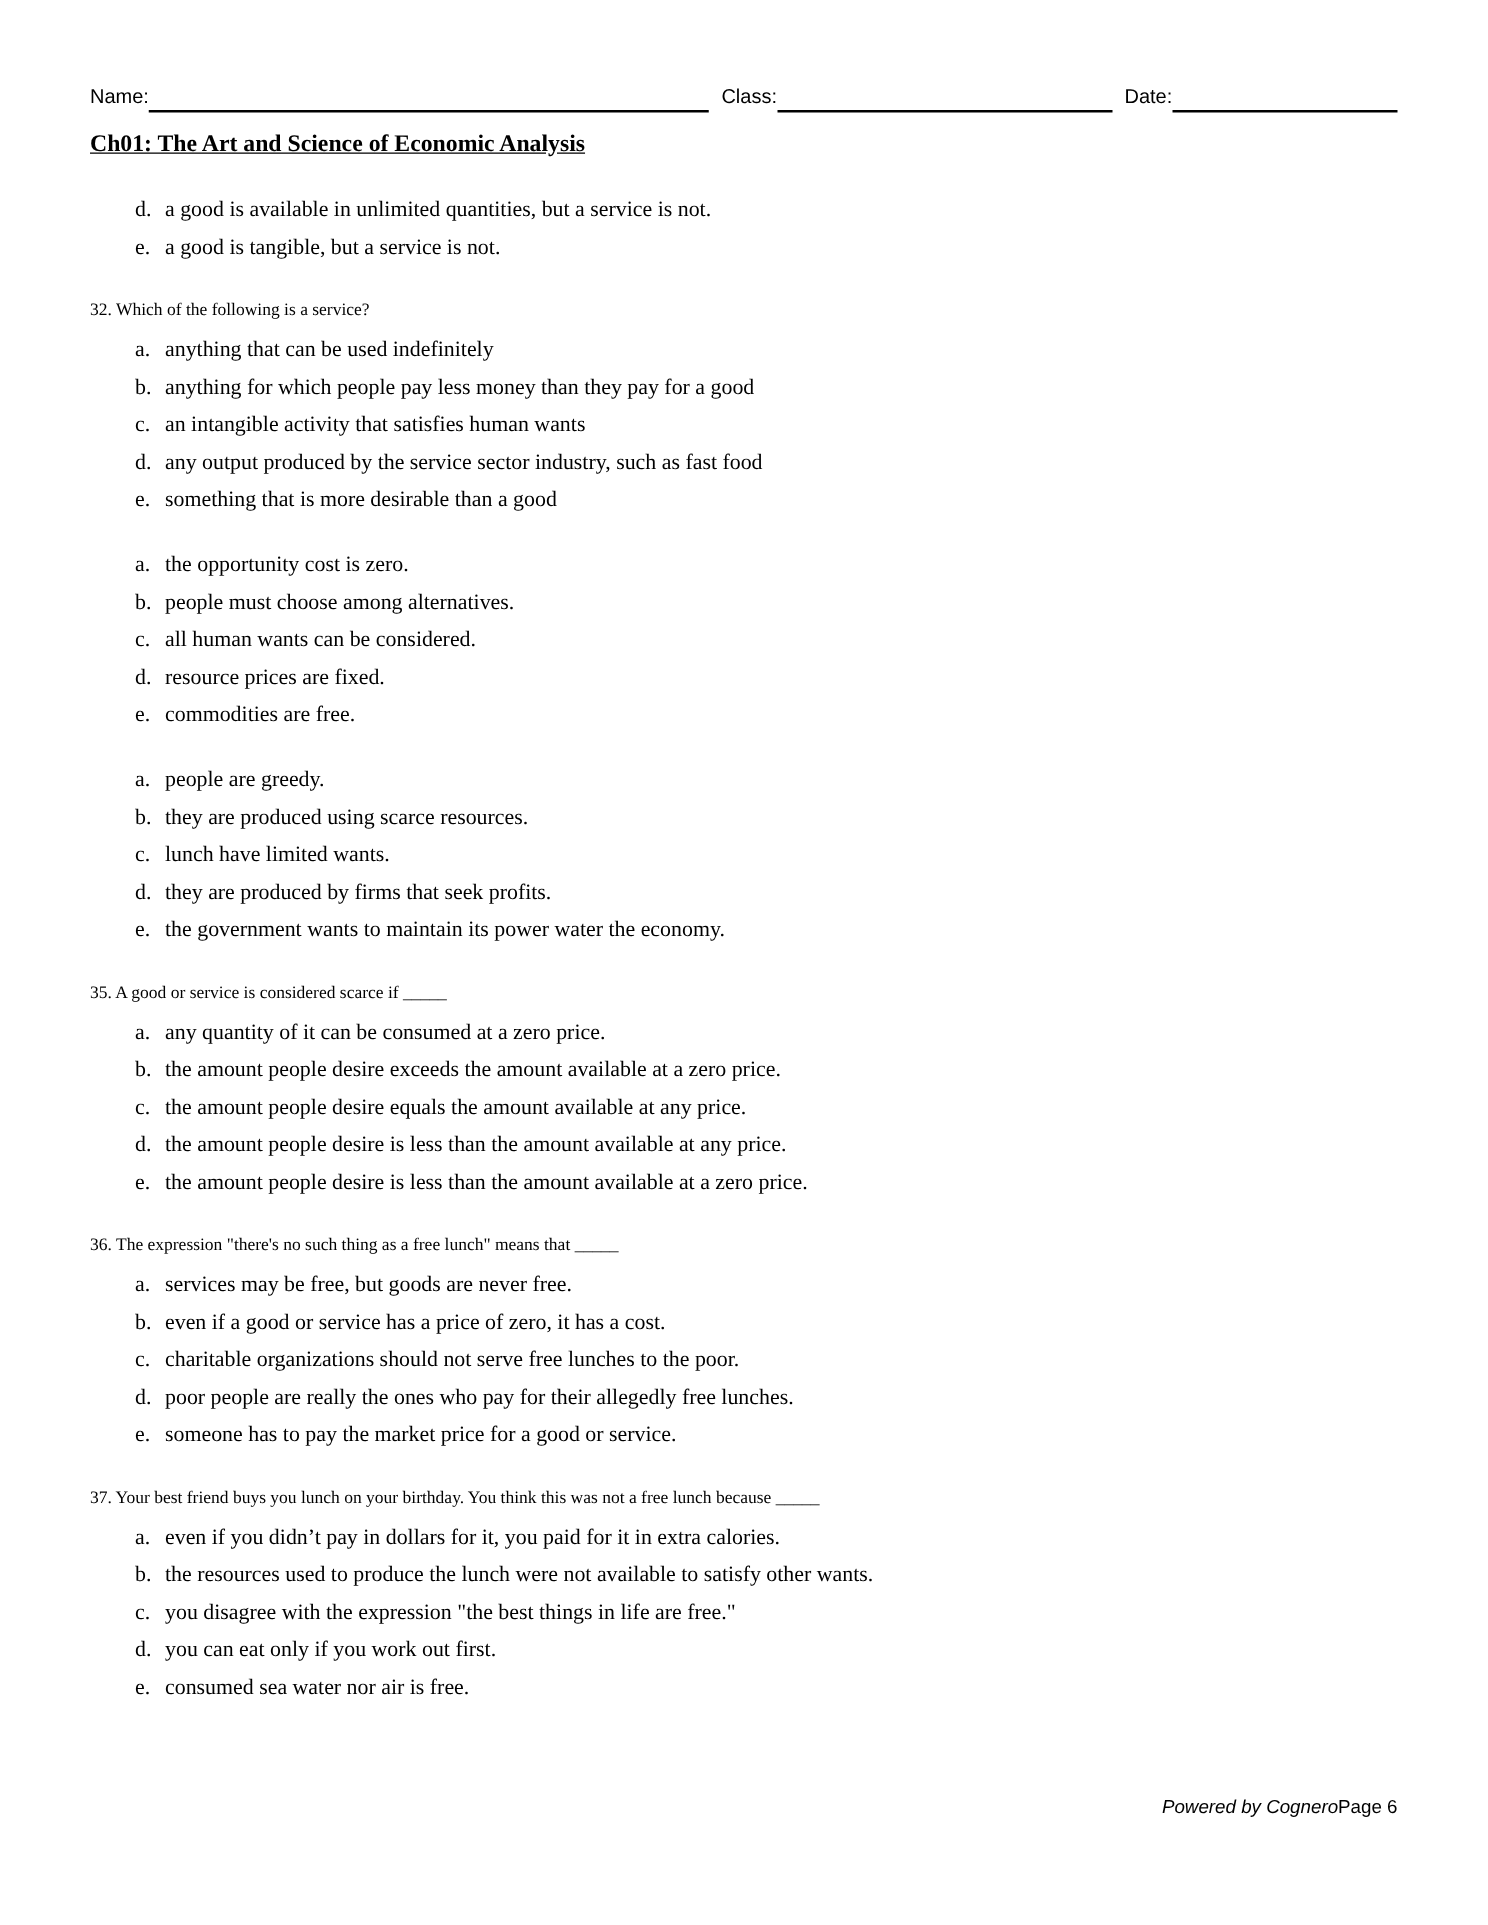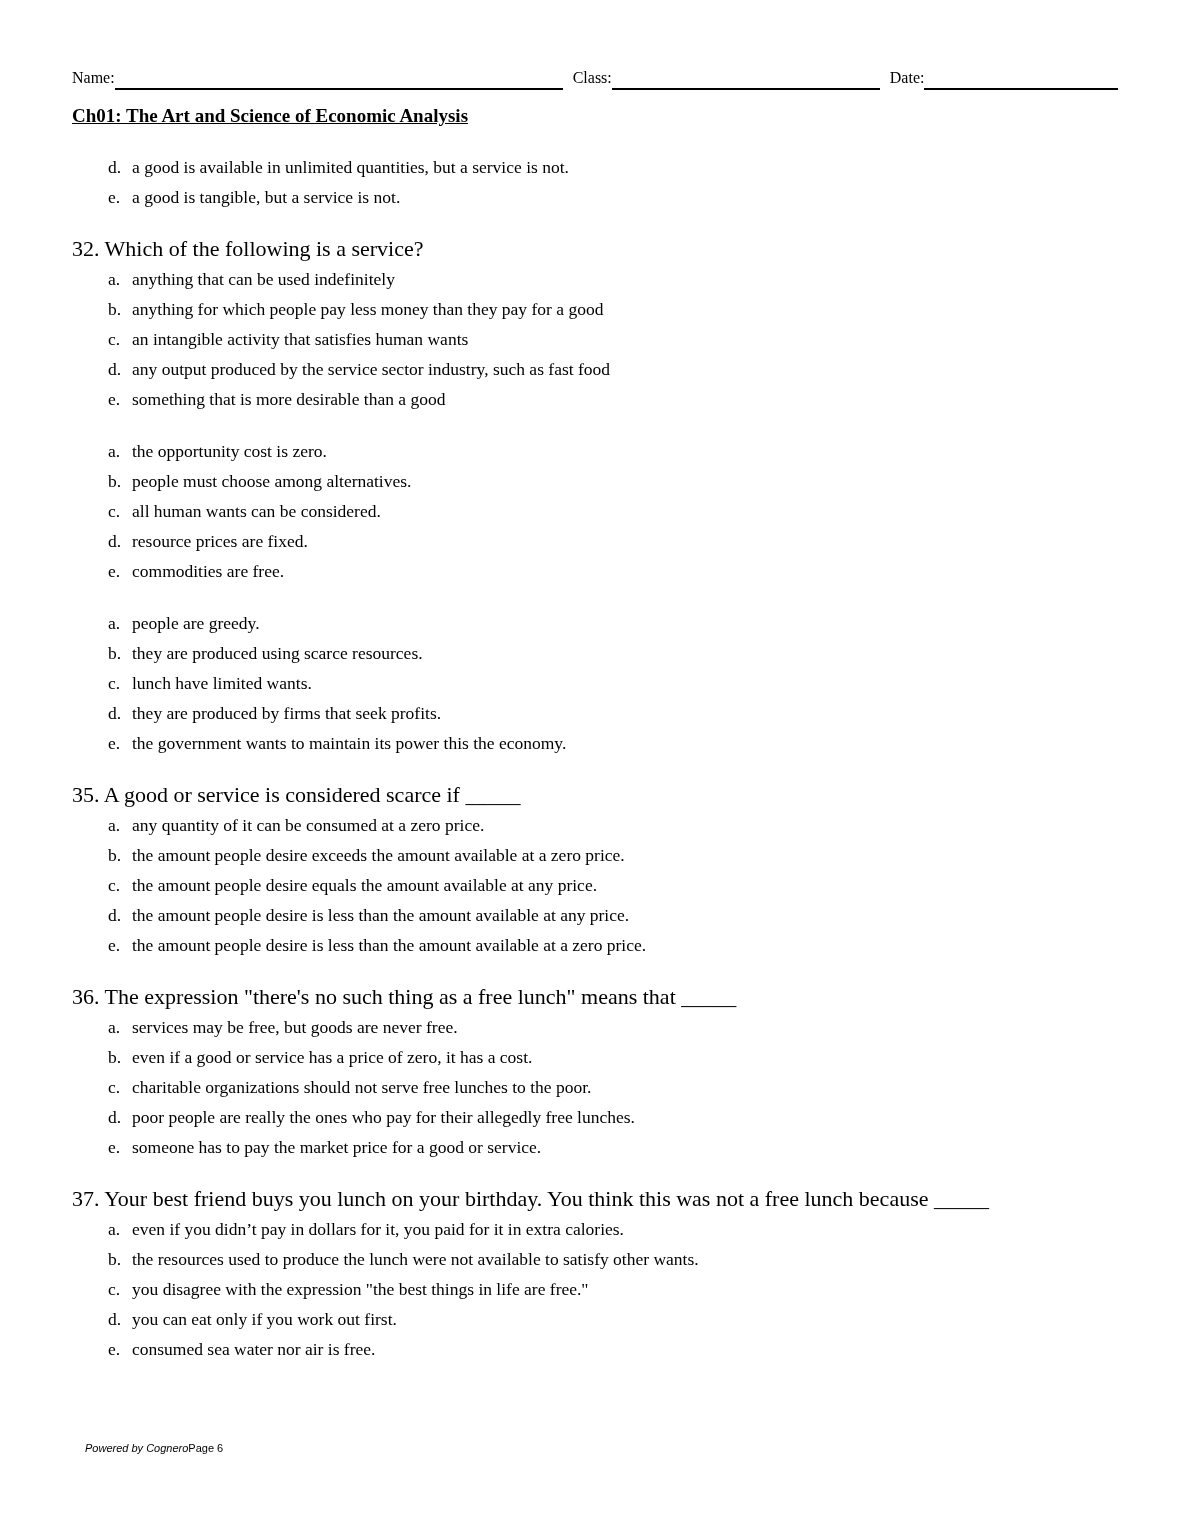--- a/index.html
+++ b/index.html
@@ -15,21 +15,21 @@
   .sheet {
     position: relative;
     width: 1190px;
     height: 1540px;
     padding: 68px 72px 0 72px;
   }
   
   .header {
     display: flex;
     align-items: flex-end;
-    font-family: Liberation Serif, serif;
+    font-family: Liberation Sans, sans-serif;
     font-size: 16px;
     line-height: 20px;
     margin-bottom: 14px;
   }
   .hlabel { white-space: nowrap; padding-bottom: 2px; }
   .hline {
     border-bottom: 2px solid #000000;
     height: 20px;
     display: inline-block;
   }
@@ -41,43 +41,43 @@
     font-size: 19px;
     font-weight: bold;
     text-decoration: underline;
     line-height: 24px;
     margin-bottom: 24px;
   }
   
   .orphan { margin-bottom: 22px; padding-left: 36px; }
   .qblock { margin-bottom: 22px; }
   .qline {
-    font-size: 22px;
+    font-size: 14px;
     line-height: 30px;
   }
   .qnum { display: inline; }
   .options { padding-left: 36px; }
   .opt {
     display: flex;
     font-size: 17.5px;
     line-height: 30px;
   }
   .opt .letter { flex: 0 0 24px; }
   .opt .otext { flex: 1; }
   
   .footer {
     position: absolute;
     left: 85px;
     right: 72px;
     bottom: 86px;
     display: flex;
-    justify-content: flex-start;
+    justify-content: flex-end;
     align-items: baseline;
     font-family: "Liberation Sans", sans-serif;
-    font-size: 11px;
+    font-size: 15px;
     margin-top: 29px;
   }
   .powered { font-style: italic; }
 </style>
 </head>
 <body>
 
 <div class="sheet">
 
   <div class="header">
@@ -165,21 +165,21 @@
           <div class="opt">
             <span class="letter">c.</span>
             <span class="otext">lunch have limited wants.</span>
           </div>
           <div class="opt">
             <span class="letter">d.</span>
             <span class="otext">they are produced by firms that seek profits.</span>
           </div>
           <div class="opt">
             <span class="letter">e.</span>
-            <span class="otext">the government wants to maintain its power this the economy.</span>
+            <span class="otext">the government wants to maintain its power water the economy.</span>
           </div>
         </div>
       </div>
       <div class="qblock">
         <div class="qline"><span class="qnum">35.</span> <span>A good or service is considered scarce if _____</span></div>
         <div class="options">
           <div class="opt">
             <span class="letter">a.</span>
             <span class="otext">any quantity of it can be consumed at a zero price.</span>
           </div>

